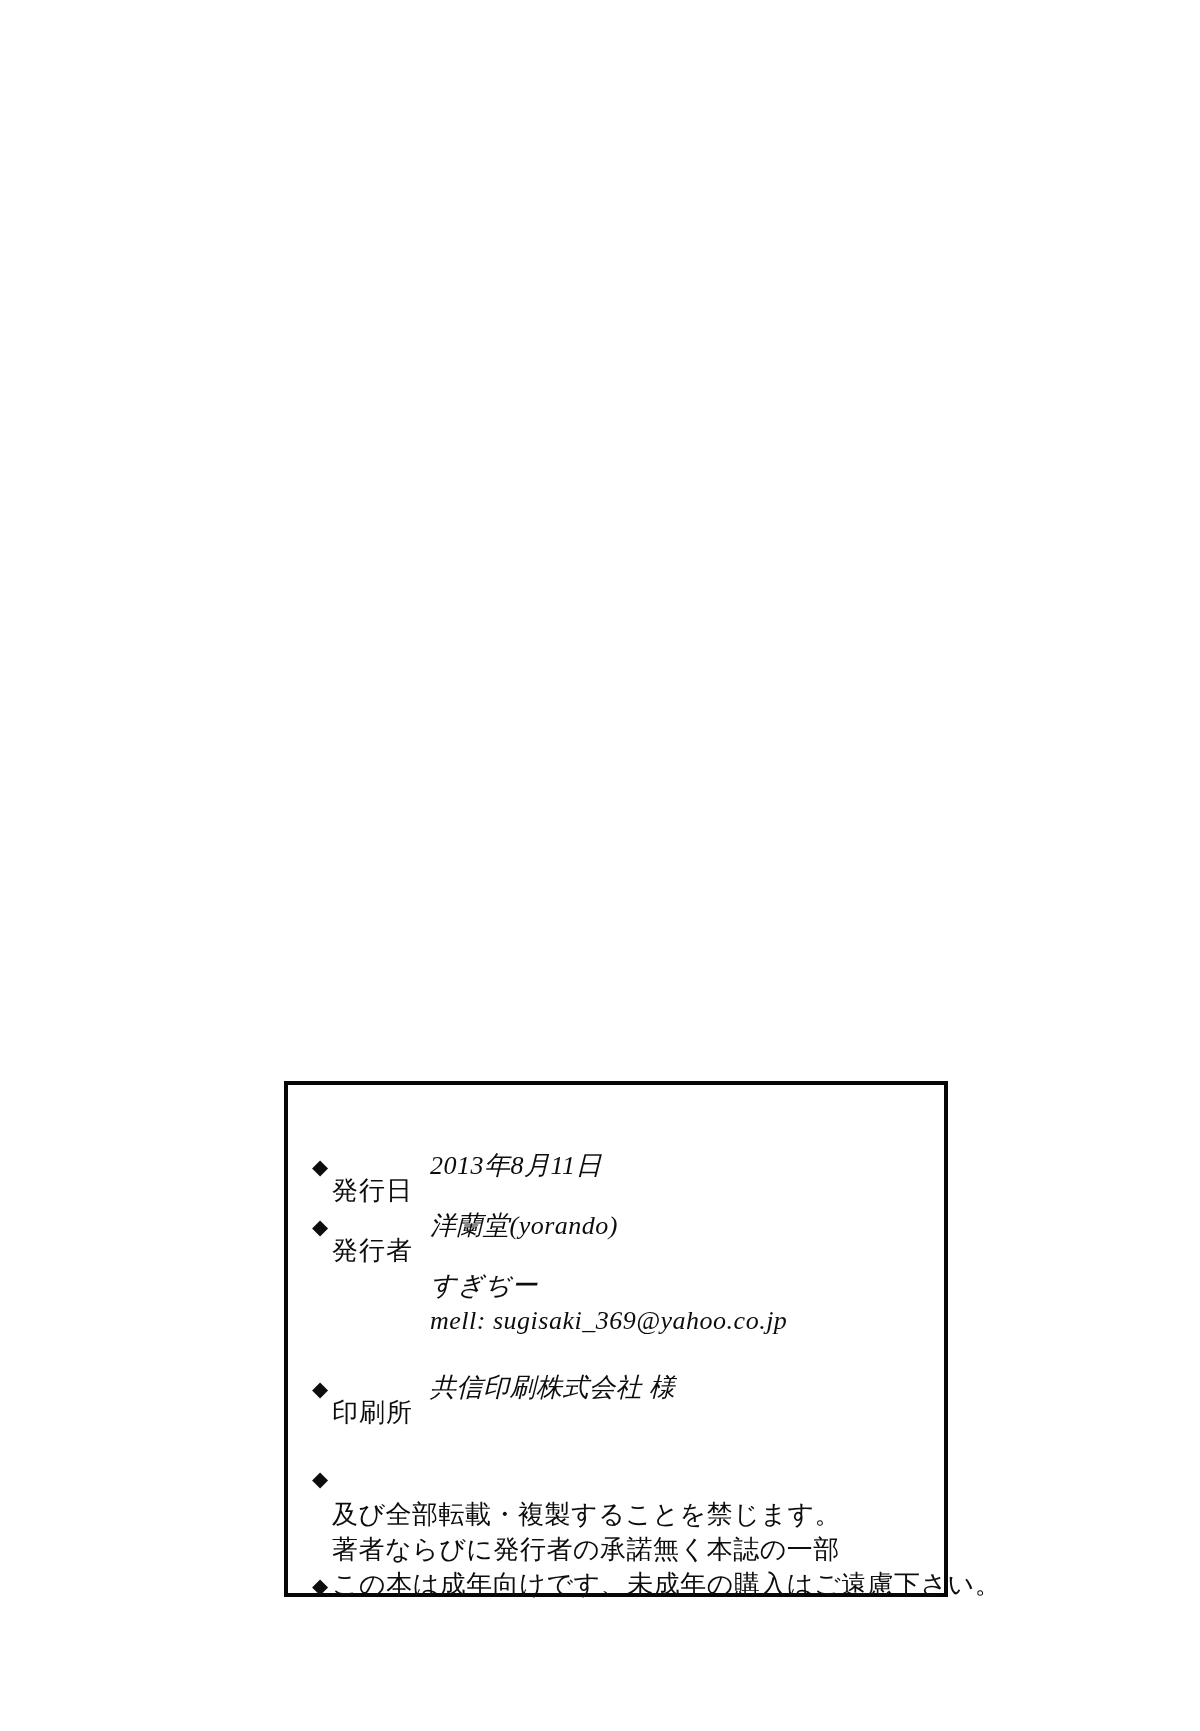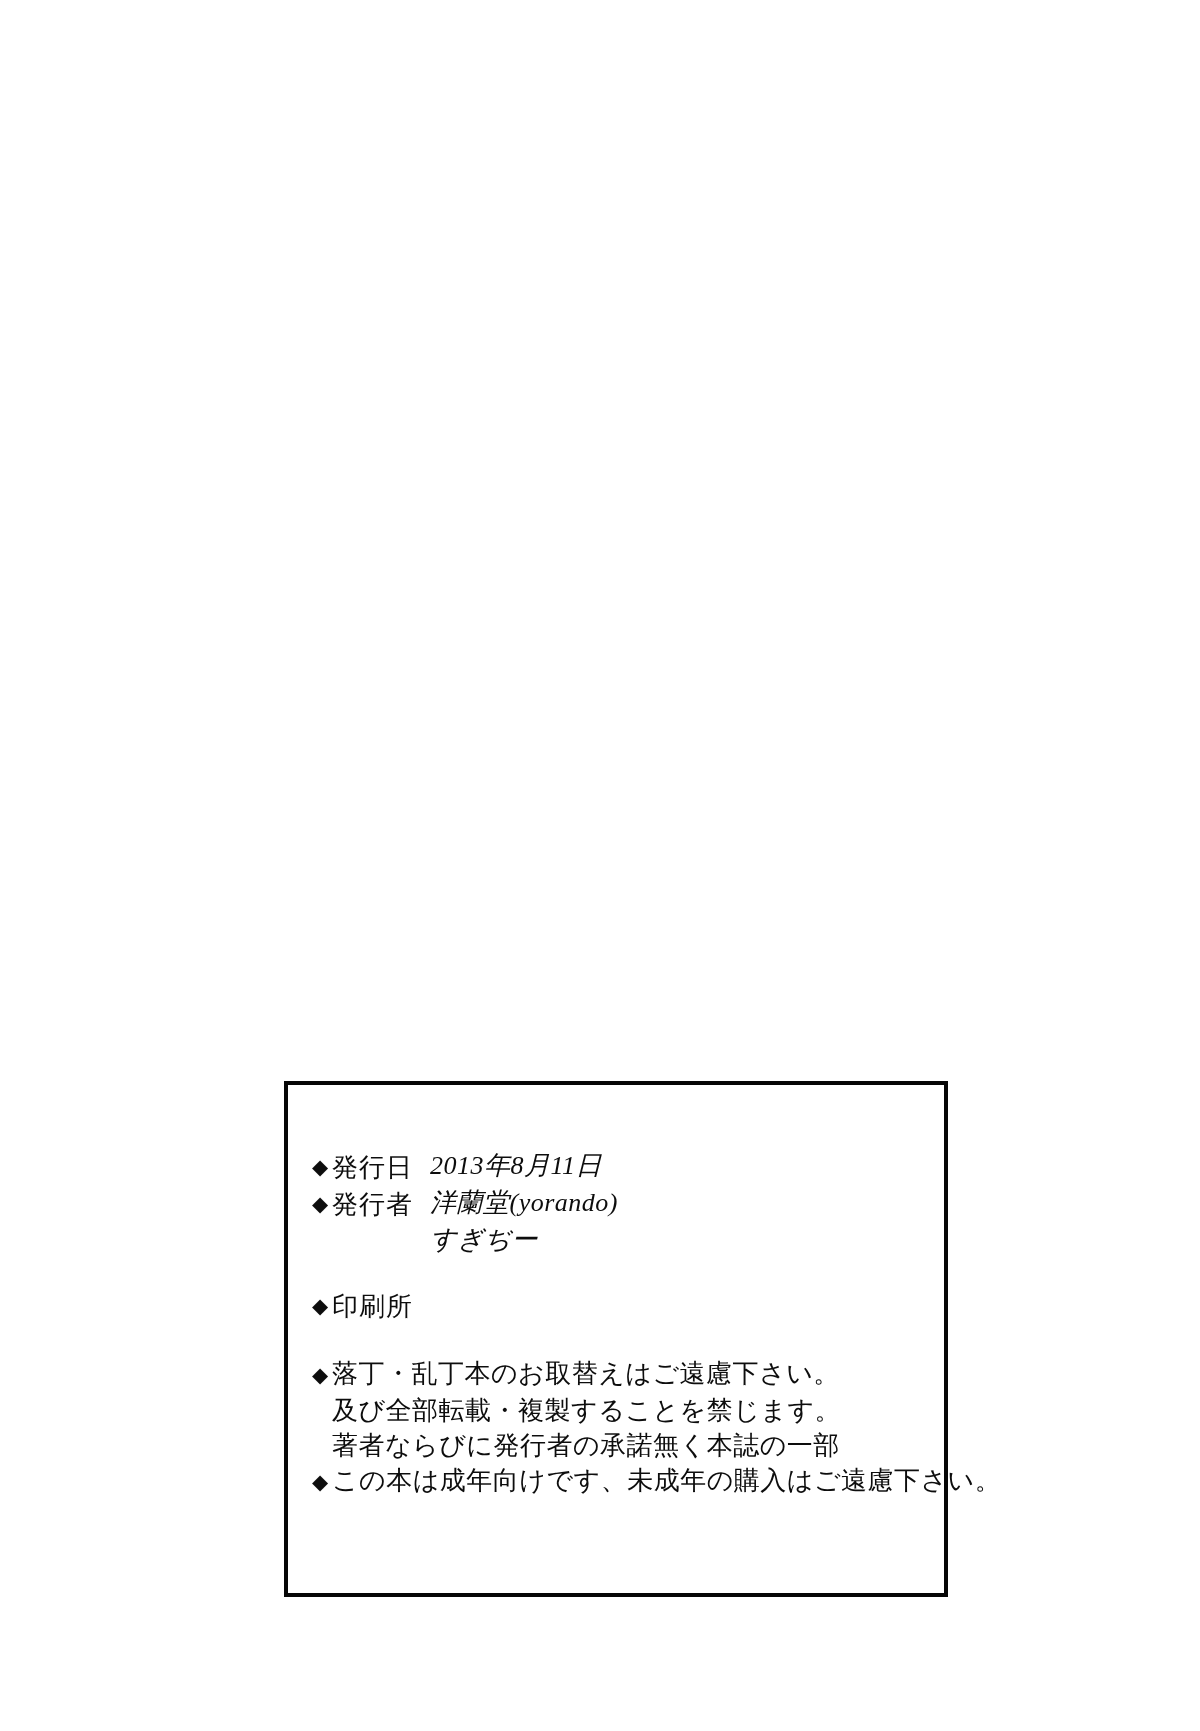--- a/index.html
+++ b/index.html
@@ -45,20 +45,21 @@
   }
   .bullet {
     display: inline-block;
     flex: 0 0 20px;
     width: 20px;
     font-size: 21px;
     line-height: 35px;
   }
   .row-label {
     letter-spacing: 1px;
+    margin-top: 23px;
   }
   .row-value {
     letter-spacing: 0.5px;
     font-style: italic;
   }
   .gap-above {
     margin-top: 32px;
   }
   .notes {
     margin-top: 32px;
@@ -99,35 +100,42 @@
       </div>
 
       <div class="row">
         <span class="label-cell">
           <span class="bullet"></span>
           <span class="row-label"></span>
         </span>
         <span class="row-value">すぎぢー</span>
       </div>
 
+      <div class="row">
+        <span class="label-cell">
+          <span class="bullet"></span>
+          <span class="row-label"></span>
+        </span>
+        <span class="row-value">mell: sugisaki_369@yahoo.co.jp</span>
+      </div>
 
       <div class="row gap-above">
         <span class="label-cell">
           <span class="bullet">◆</span>
           <span class="row-label">印刷所</span>
         </span>
+        <span class="row-value">共信印刷株式会社 様</span>
       </div>
 
     </div>
 
     <div class="notes">
 
       <div class="note">
         <span class="bullet">◆</span>
-        <span class="note-text">落丁・乱丁本のお取替えはご遠慮下さい。</span>
       </div>
 
       <div class="note">
         <span class="bullet"></span>
         <span class="note-text">及び全部転載・複製することを禁じます。</span>
       </div>
 
       <div class="note">
         <span class="bullet"></span>
         <span class="note-text">著者ならびに発行者の承諾無く本誌の一部</span>

